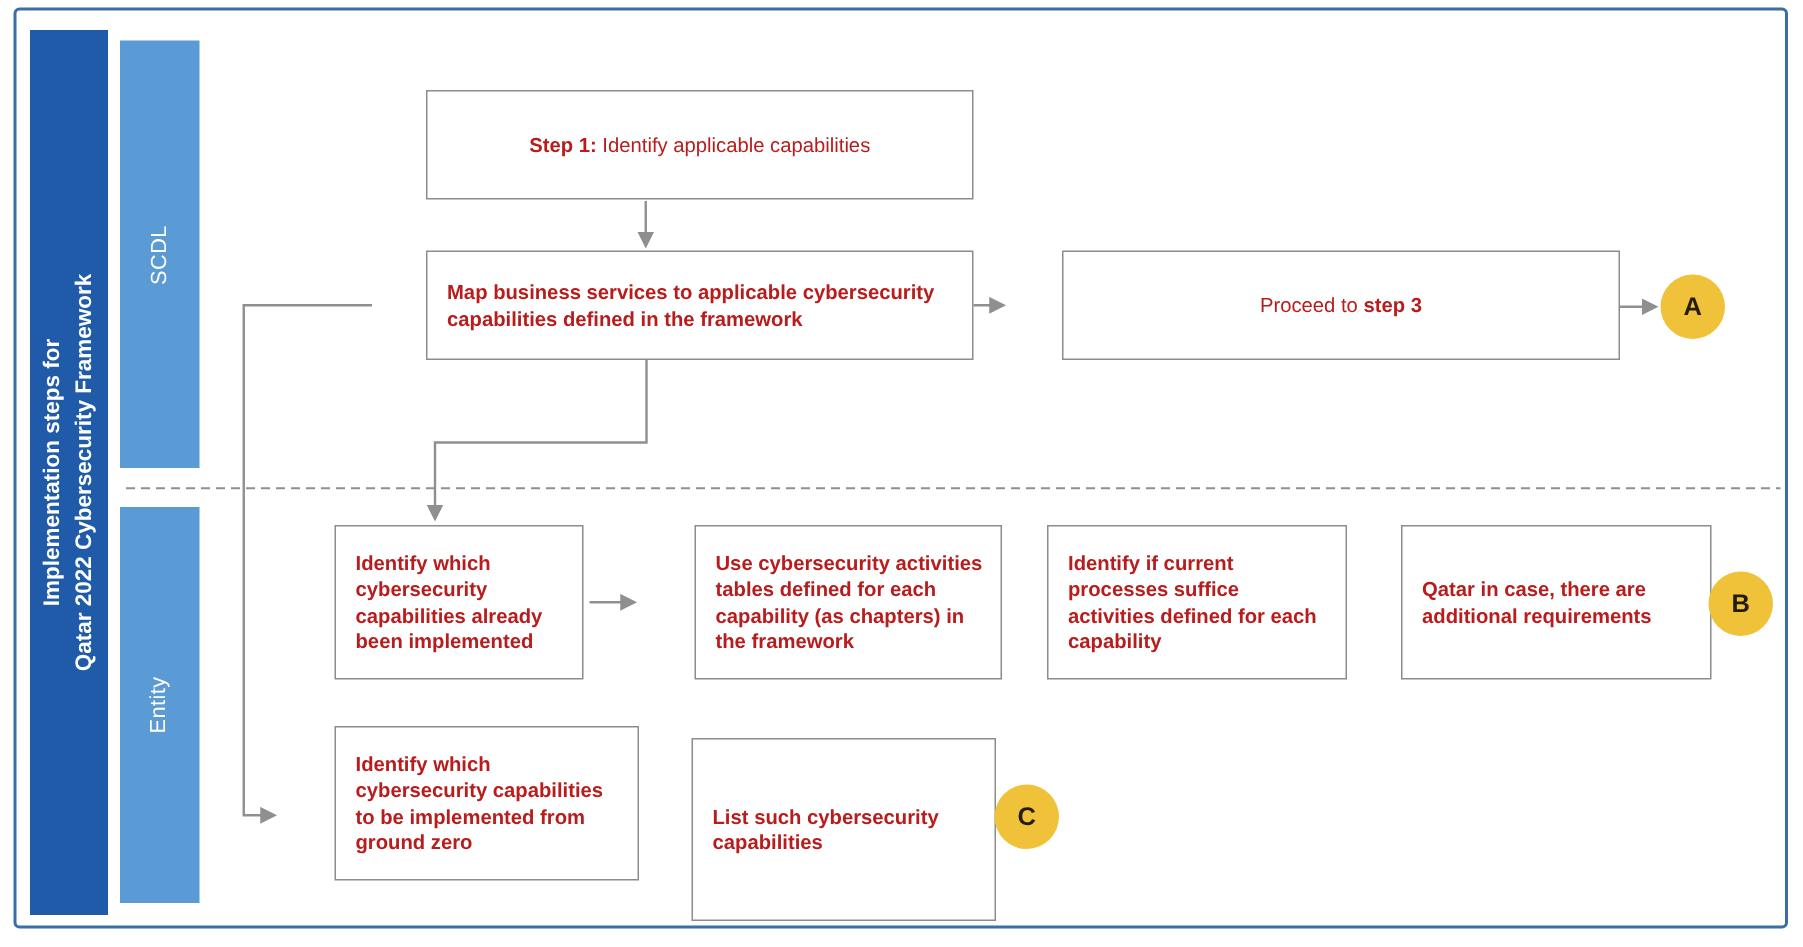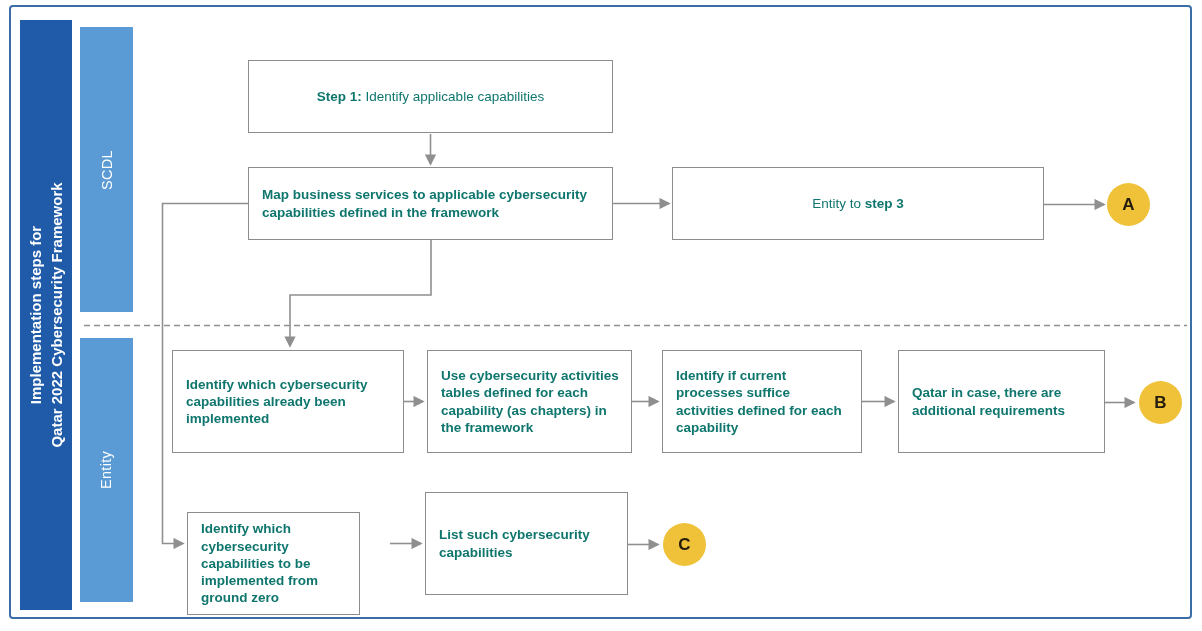--- a/index.html
+++ b/index.html
@@ -41,23 +41,24 @@
     text-align: center;
   }
   .lane-label { font-size: 14.5px; letter-spacing: 0.3px; }
   .node {
     position: absolute;
     background: #ffffff;
     border: 1.5px solid #8c8c8c;
     box-sizing: border-box;
     display: flex;
     align-items: center;
-    color: #0f766e;
+    color: #b91c1c;
     font-size: 13.5px;
     line-height: 1.28;
+    margin-left: 36px;
   }
   .node.center { justify-content: center; text-align: center; padding: 0 10px; }
   .node.left   { padding: 0 10px 0 13px; text-align: left; font-weight: bold; }
   .badge {
     position: absolute;
     width: 43px; height: 43px;
     border-radius: 50%;
     background: #f0c239;
     color: #241c0b;
     font-weight: bold;
@@ -114,46 +115,46 @@
 
   <div class="node center" style="left:248px; top:60px; width:365px; height:73px;">
     <span><b>Step 1:</b><span> Identify applicable capabilities</span></span>
   </div>
 
   <div class="node left" style="left:248px; top:167px; width:365px; height:73px;">
     <span>Map business services to applicable cybersecurity capabilities defined in the framework</span>
   </div>
 
   <div class="node center" style="left:672px; top:167px; width:372px; height:73px;">
-    <span><span>Entity to </span><b>step 3</b></span>
+    <span><span>Proceed to </span><b>step 3</b></span>
   </div>
 
   <div class="badge" style="left:1107px; top:183px;">
     <span>A</span>
   </div>
 
-  <div class="node left" style="left:172px; top:350px; width:232px; height:103px;">
+  <div class="node left" style="left:187px; top:350px; width:166px; height:103px;">
     <span>Identify which cybersecurity capabilities already been implemented</span>
   </div>
   <div class="node left" style="left:427px; top:350px; width:205px; height:103px;">
     <span>Use cybersecurity activities tables defined for each capability (as chapters) in the framework</span>
   </div>
   <div class="node left" style="left:662px; top:350px; width:200px; height:103px;">
     <span>Identify if current processes suffice activities defined for each capability</span>
   </div>
   <div class="node left" style="left:898px; top:350px; width:207px; height:103px;">
     <span>Qatar in case, there are additional requirements</span>
   </div>
   <div class="badge" style="left:1139px; top:381px;">
     <span>B</span>
   </div>
 
-  <div class="node left" style="left:187px; top:512px; width:173px; height:103px;">
+  <div class="node left" style="left:187px; top:484px; width:203px; height:103px;">
     <span>Identify which cybersecurity capabilities to be implemented from ground zero</span>
   </div>
-  <div class="node left" style="left:425px; top:492px; width:203px; height:103px;">
+  <div class="node left" style="left:425px; top:492px; width:203px; height:122px;">
     <span>List such cybersecurity capabilities</span>
   </div>
   <div class="badge" style="left:663px; top:523px;">
     <span>C</span>
   </div>
 
 </div>
 
 </body></html>

